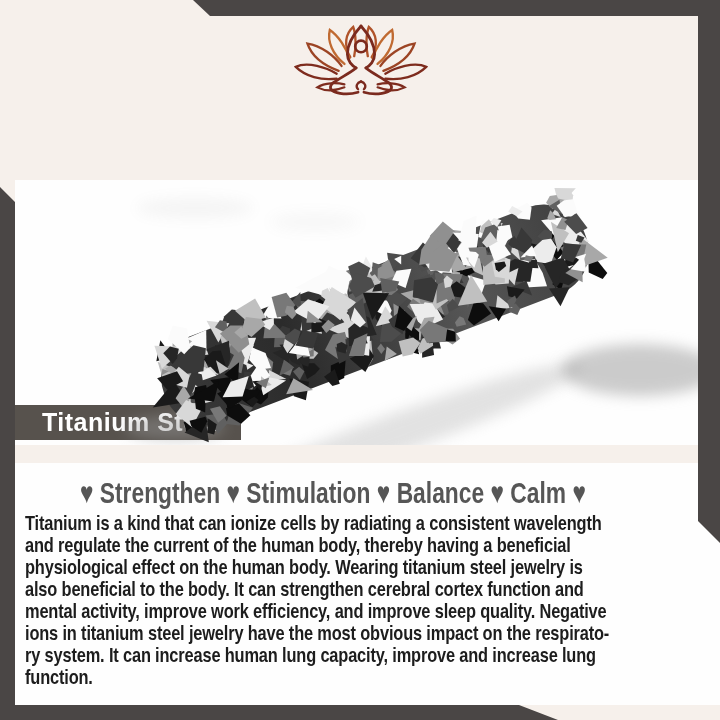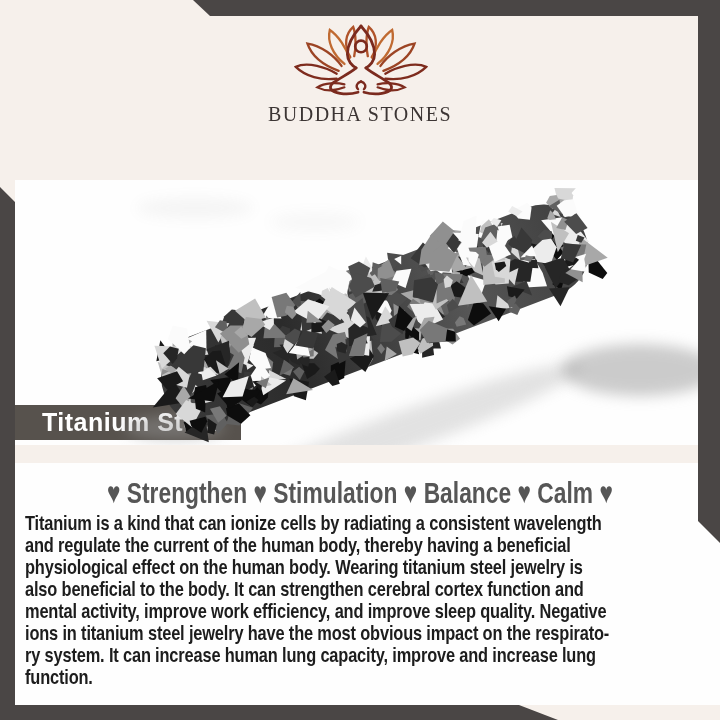--- a/index.html
+++ b/index.html
@@ -34,21 +34,21 @@
     display:flex;align-items:center;z-index:3;
   }
   #label-band span{
     color:#fff;font-weight:bold;font-size:25px;letter-spacing:.5px;
     padding-left:27px;white-space:nowrap;
   }
   
   #rod-svg{left:0;top:180px;z-index:4;}
   
   #benefit-heading{
-    left:0;top:476px;width:720px;text-align:center;z-index:5;
+    left:0;top:476px;width:720px;text-align:left;z-index:5;
   }
   #benefit-heading span{
     display:inline-block;transform:scaleX(.76);white-space:nowrap;
     font-weight:bold;font-size:30px;color:#565656;
   }
   #benefit-paragraph{
     left:25px;top:512px;width:880px;z-index:5;
     transform:scaleX(.78);transform-origin:left top;
     font-weight:bold;font-size:21px;line-height:22px;color:#1d1d1d;
     letter-spacing:-.2px;
@@ -79,21 +79,20 @@
 
         <path d="M70,47 C64,52 56,56 50,60 C44,63 42,67 45,70 C51,74 62,75 72,72" stroke="#7b2a1e" stroke-width="2.8"></path>
 
         <path d="M75,61 C71,62 69,66 72,69" stroke="#7b2a1e" stroke-width="2.4"></path>
       </g>
       <use href="#half" transform="translate(150,0) scale(-1,1)"></use>
       <circle cx="75" cy="25" r="6" stroke="#7b2a1e" stroke-width="2.6"></circle>
     </g>
   </svg>
 
-  <div id="brand-name" class="abs">BUDDHA STONES</div>
 
 
   <div id="photo-panel" class="abs"></div>
   <div id="text-panel" class="abs"></div>
 
   <div id="label-band" class="abs">
     <span>Titanium Steel</span>
   </div>
 
   <svg id="rod-svg" class="abs" width="720" height="265" viewBox="0 0 720 265">

